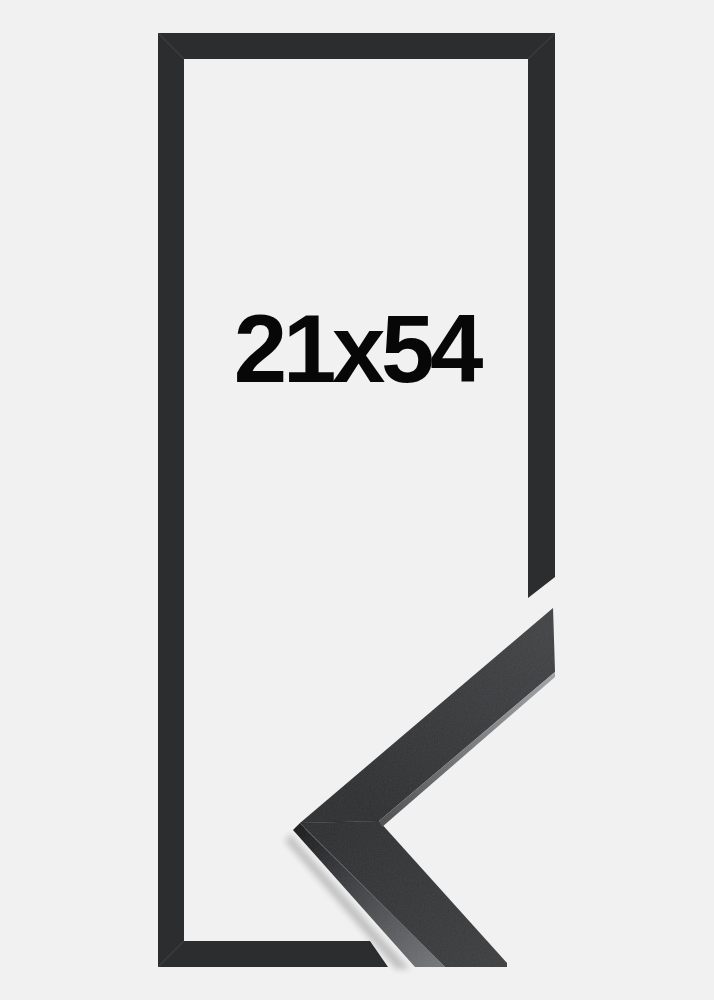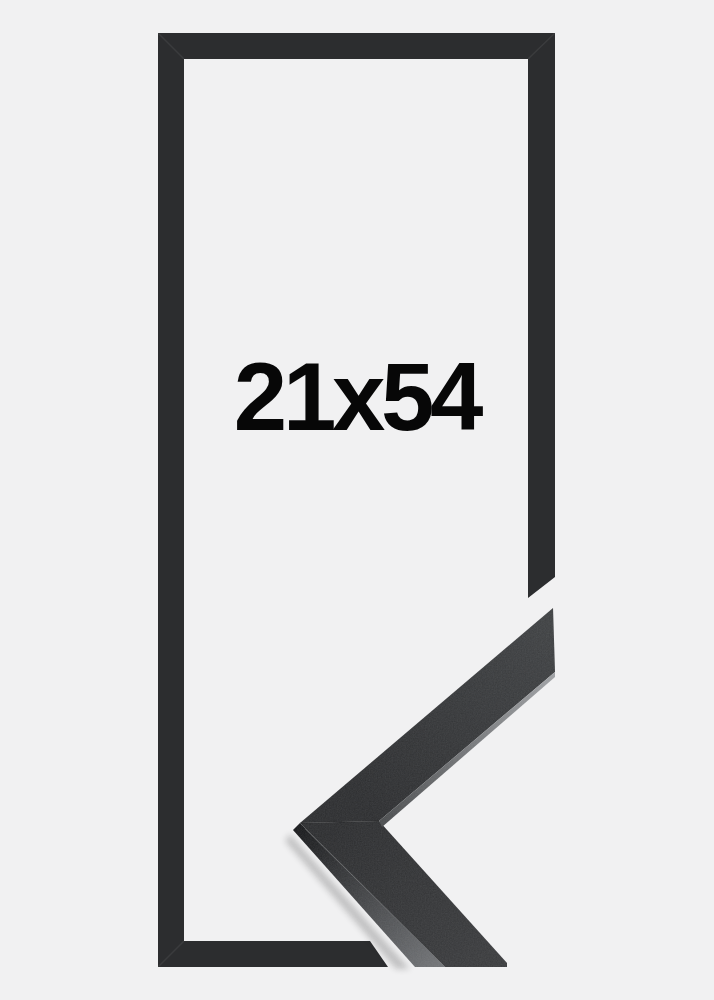--- a/index.html
+++ b/index.html
@@ -27,21 +27,20 @@
     top: 301px;
     width: 397px;
     text-align: center;
     font-family: "Liberation Sans", sans-serif;
     font-weight: 700;
     font-size: 96px;
     line-height: 96px;
     letter-spacing: -0.045em;
     white-space: nowrap;
     user-select: none;
-    margin-top: 48px;
   }
 </style>
 </head>
 <body>
 
 <div class="stage">
 
   <svg width="714" height="1000" viewBox="0 0 714 1000">
     <defs>
       <linearGradient id="gUp" gradientUnits="userSpaceOnUse" x1="379" y1="821" x2="554" y2="640">

